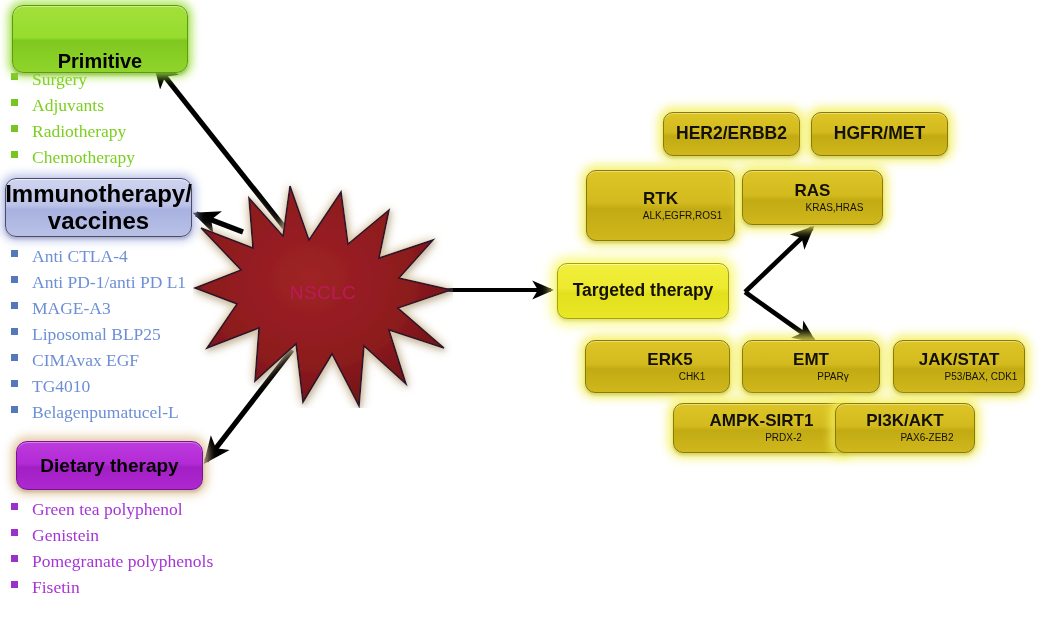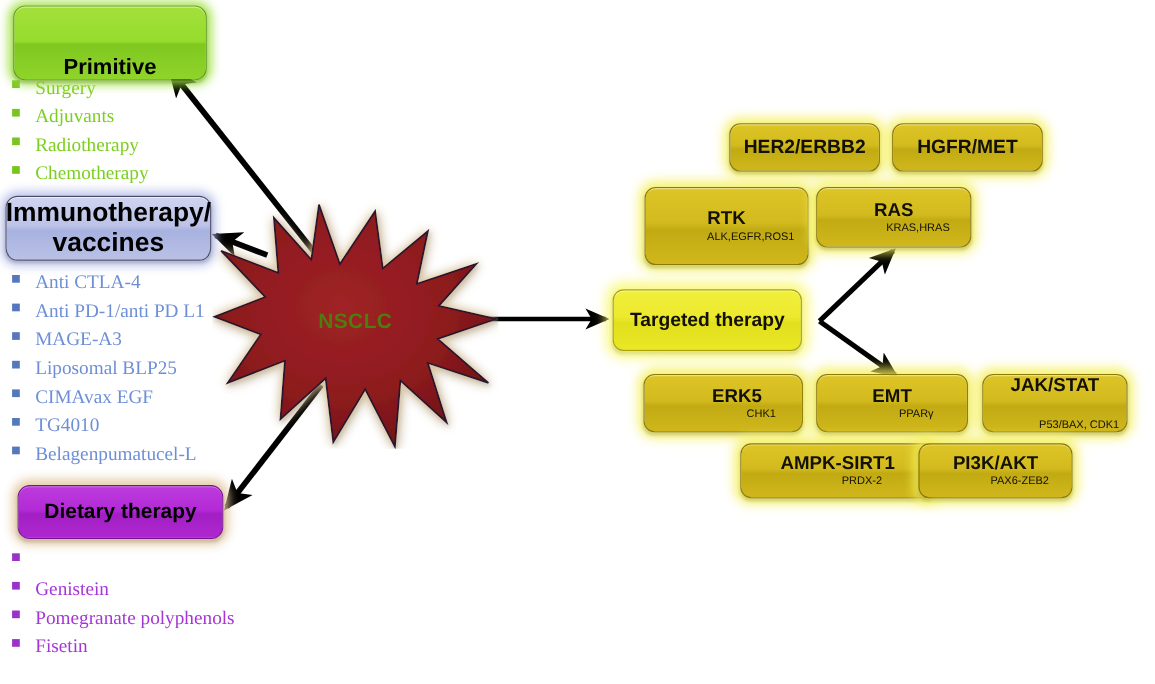--- a/index.html
+++ b/index.html
@@ -114,23 +114,23 @@
     width: 260px; height: 230px;
     z-index: 6;
   }
   .starburst-label {
     position: absolute;
     left: 0; top: 0;
     width: 260px; height: 230px;
     display: flex;
     align-items: center;
     justify-content: center;
-    color: #4d7c0f;
+    color: #be185d;
     font-size: 19px;
-    font-weight: bold;
+    font-weight: normal;
     letter-spacing: 0.4px;
     z-index: 2;
     pointer-events: none;
   }
 
   
   .ybox {
     position: absolute;
     box-sizing: border-box;
     display: flex;
@@ -250,20 +250,21 @@
       <span class="bullet-text">Belagenpumatucel-L</span>
     </div>
   </div>
 
   <div class="pill pill-dietary">
     <span>Dietary therapy</span>
   </div>
   <div class="bullets list-dietary">
     <div class="bullet-row">
       <span class="bullet-mark"></span>
+      <span class="bullet-text">Green tea polyphenol</span>
     </div>
     <div class="bullet-row">
       <span class="bullet-mark"></span>
       <span class="bullet-text">Genistein</span>
     </div>
     <div class="bullet-row">
       <span class="bullet-mark"></span>
       <span class="bullet-text">Pomegranate polyphenols</span>
     </div>
     <div class="bullet-row">
@@ -312,21 +313,21 @@
   </div>
 
   <div class="ybox" style="left:585px; top:340px; width:145px; height:53px;padding-left:25px;">
     <span class="y-main">ERK5</span>
     <span class="y-sub">CHK1</span>
   </div>
   <div class="ybox" style="left:742px; top:340px; width:138px; height:53px;">
     <span class="y-main">EMT</span>
     <span class="y-sub">PPARγ</span>
   </div>
-  <div class="ybox" style="left:893px; top:340px; width:132px; height:53px;justify-content:space-between;">
+  <div class="ybox" style="left:893px; top:340px; width:132px; height:53px;">
     <span class="y-main">JAK/STAT</span>
     <span class="y-sub">P53/BAX, CDK1</span>
   </div>
   <div class="ybox" style="left:673px; top:403px; width:177px; height:50px;">
     <span class="y-main">AMPK-SIRT1</span>
     <span class="y-sub">PRDX-2</span>
   </div>
   <div class="ybox" style="left:835px; top:403px; width:140px; height:50px;">
     <span class="y-main">PI3K/AKT</span>
     <span class="y-sub">PAX6-ZEB2</span>

